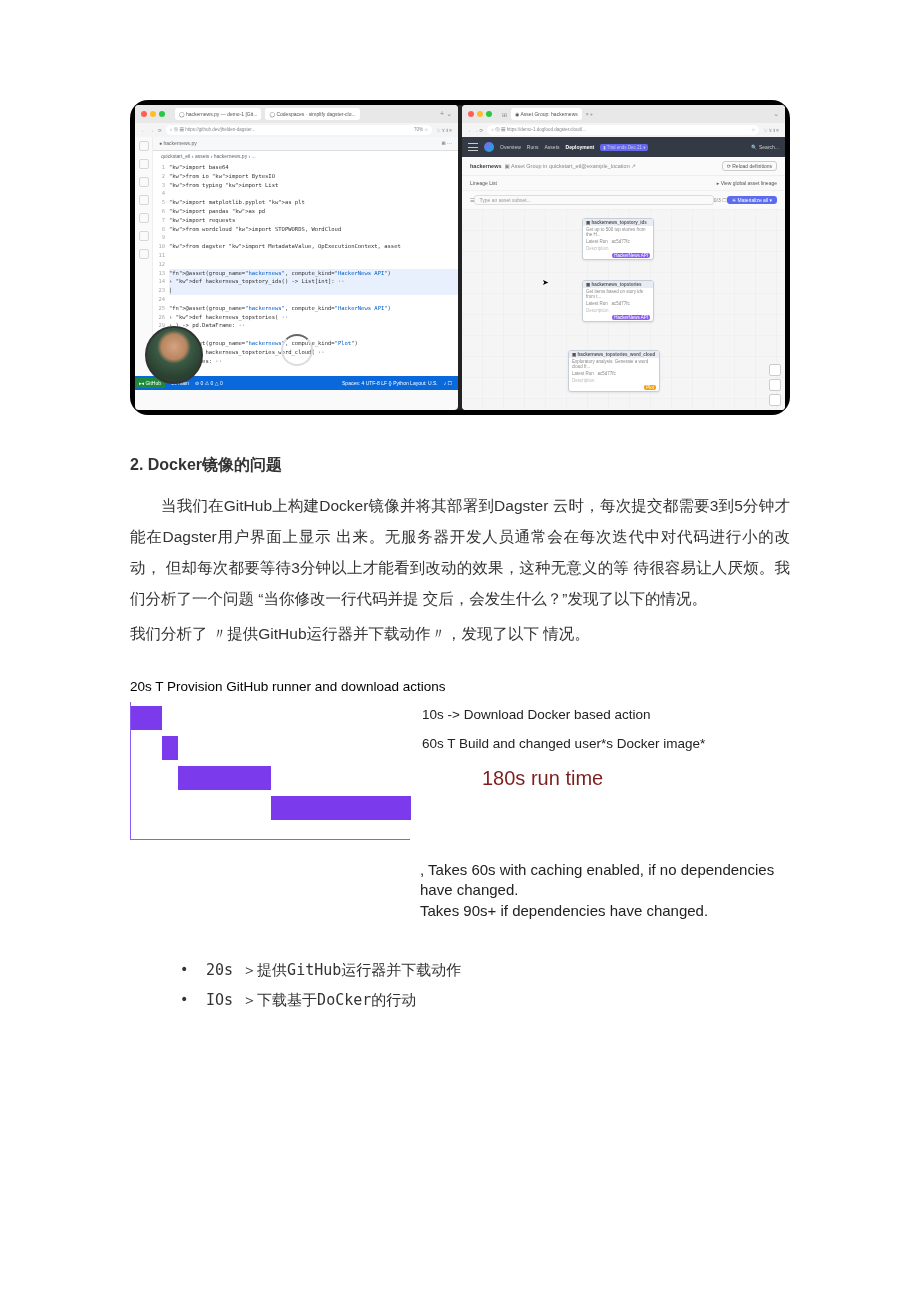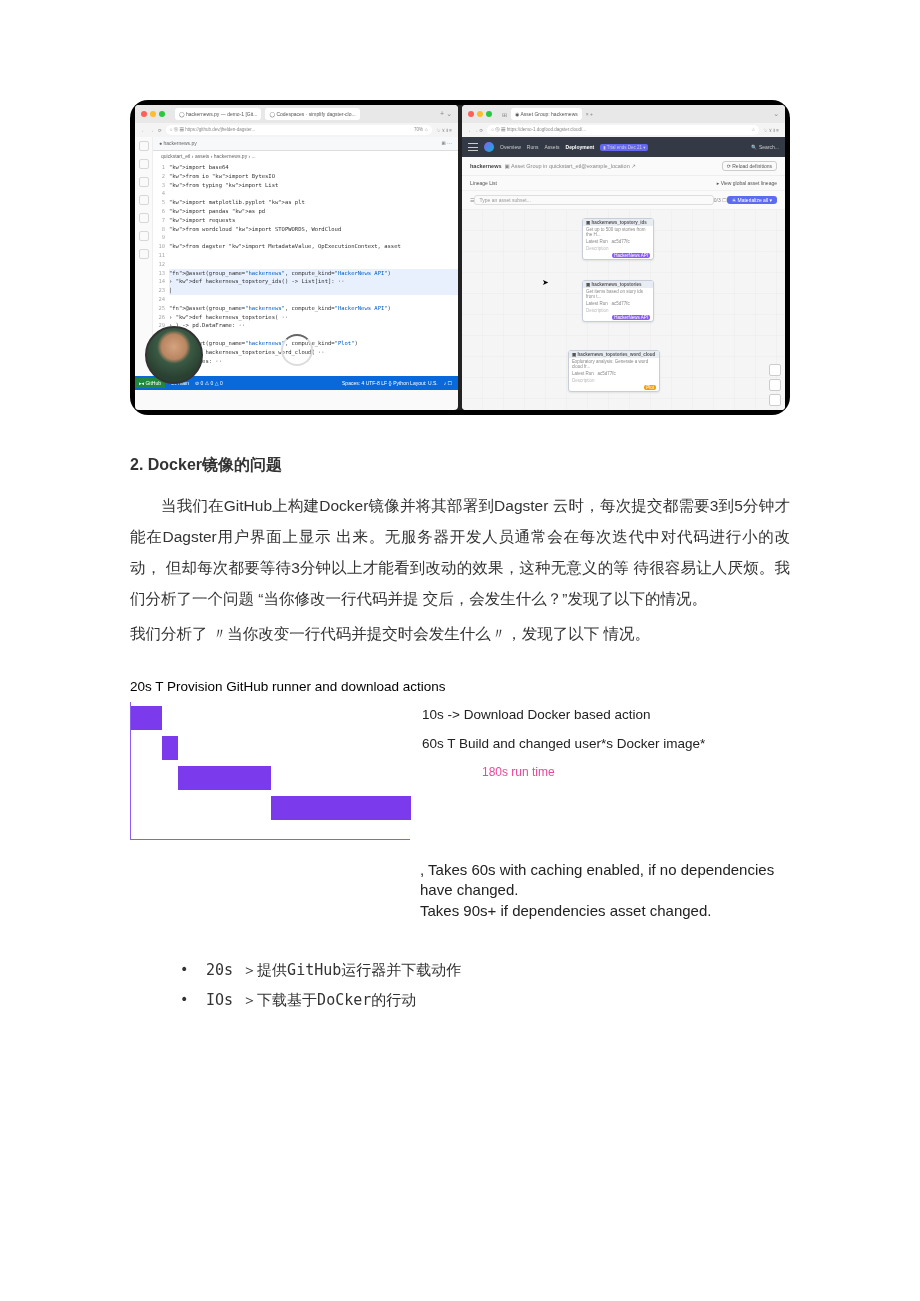--- a/index.html
+++ b/index.html
@@ -255,23 +255,23 @@
     .gantt-right {
       flex: 1;
       font-size: 13.5px;
       font-family: Arial, sans-serif;
       color: #222;
       line-height: 1.4;
       padding-top: 4px;
     }
     .gantt-right div { margin-bottom: 10px; }
     .runtime-label {
-      font-size: 12px;
+      font-size: 20px;
       font-family: Arial, sans-serif;
-      color: #ec4899;
+      color: #7f1d1d;
       padding-left: 60px;
       margin-top: 6px;
     }
     .footnote {
       font-size: 15px;
       font-family: Arial, sans-serif;
       color: #222;
       margin: 20px 0 0 290px;
       line-height: 1.35;
     }
@@ -476,37 +476,37 @@
               <span class="asset-badge orange">Plot</span>
             </div>
           </div>
         </div>
     </div>
   </div>
 </div>
 
 <h2 class="heading-2">2. Docker镜像的问题</h2>
 <p class="body-para">当我们在GitHub上构建Docker镜像并将其部署到Dagster 云时，每次提交都需要3到5分钟才能在Dagster用户界面上显示 出来。无服务器开发人员通常会在每次迭代中对代码进行小的改动， 但却每次都要等待3分钟以上才能看到改动的效果，这种无意义的等 待很容易让人厌烦。我们分析了一个问题 “当你修改一行代码并提 交后，会发生什么？”发现了以下的情况。</p>
-<p class="body-para no-indent">我们分析了 〃当你改变一行代码并提交时会发生什么〃，发现了以下 情况。</p>
+<p class="body-para no-indent">我们分析了 〃提供GitHub运行器并下载动作〃，发现了以下 情况。</p>
 
 <div class="chart-title">20s T Provision GitHub runner and download actions</div>
 <div class="gantt-wrap">
   <div class="gantt-left" id="gantt-left">
       <div class="gbar" style="left: 0px; width: 31.1111px; top: 4px;"></div>
       <div class="gbar" style="left: 31.1111px; width: 15.5556px; top: 34px;"></div>
       <div class="gbar" style="left: 46.6667px; width: 93.3333px; top: 64px;"></div>
       <div class="gbar" style="left: 140px; width: 140px; top: 94px;"></div>
     </div>
   <div class="gantt-right">
     <div>10s -&gt; Download Docker based action</div>
     <div>60s T Build and changed user*s Docker image*</div>
     <div class="runtime-label">180s run time</div>
   </div>
 </div>
 <div class="footnote">
   <span>, Takes 60s with caching enabled, if no dependencies have changed.</span><br>
-  <span>Takes 90s+ if dependencies asset changed.</span>
+  <span>Takes 90s+ if dependencies have changed.</span>
 </div>
 
 <ul class="bullet-list" id="bullets">
     <li>20s ＞提供GitHub运行器并下载动作</li>
     <li>IOs ＞下载基于DoCker的行动</li>
   </ul>
 
 </body></html>

